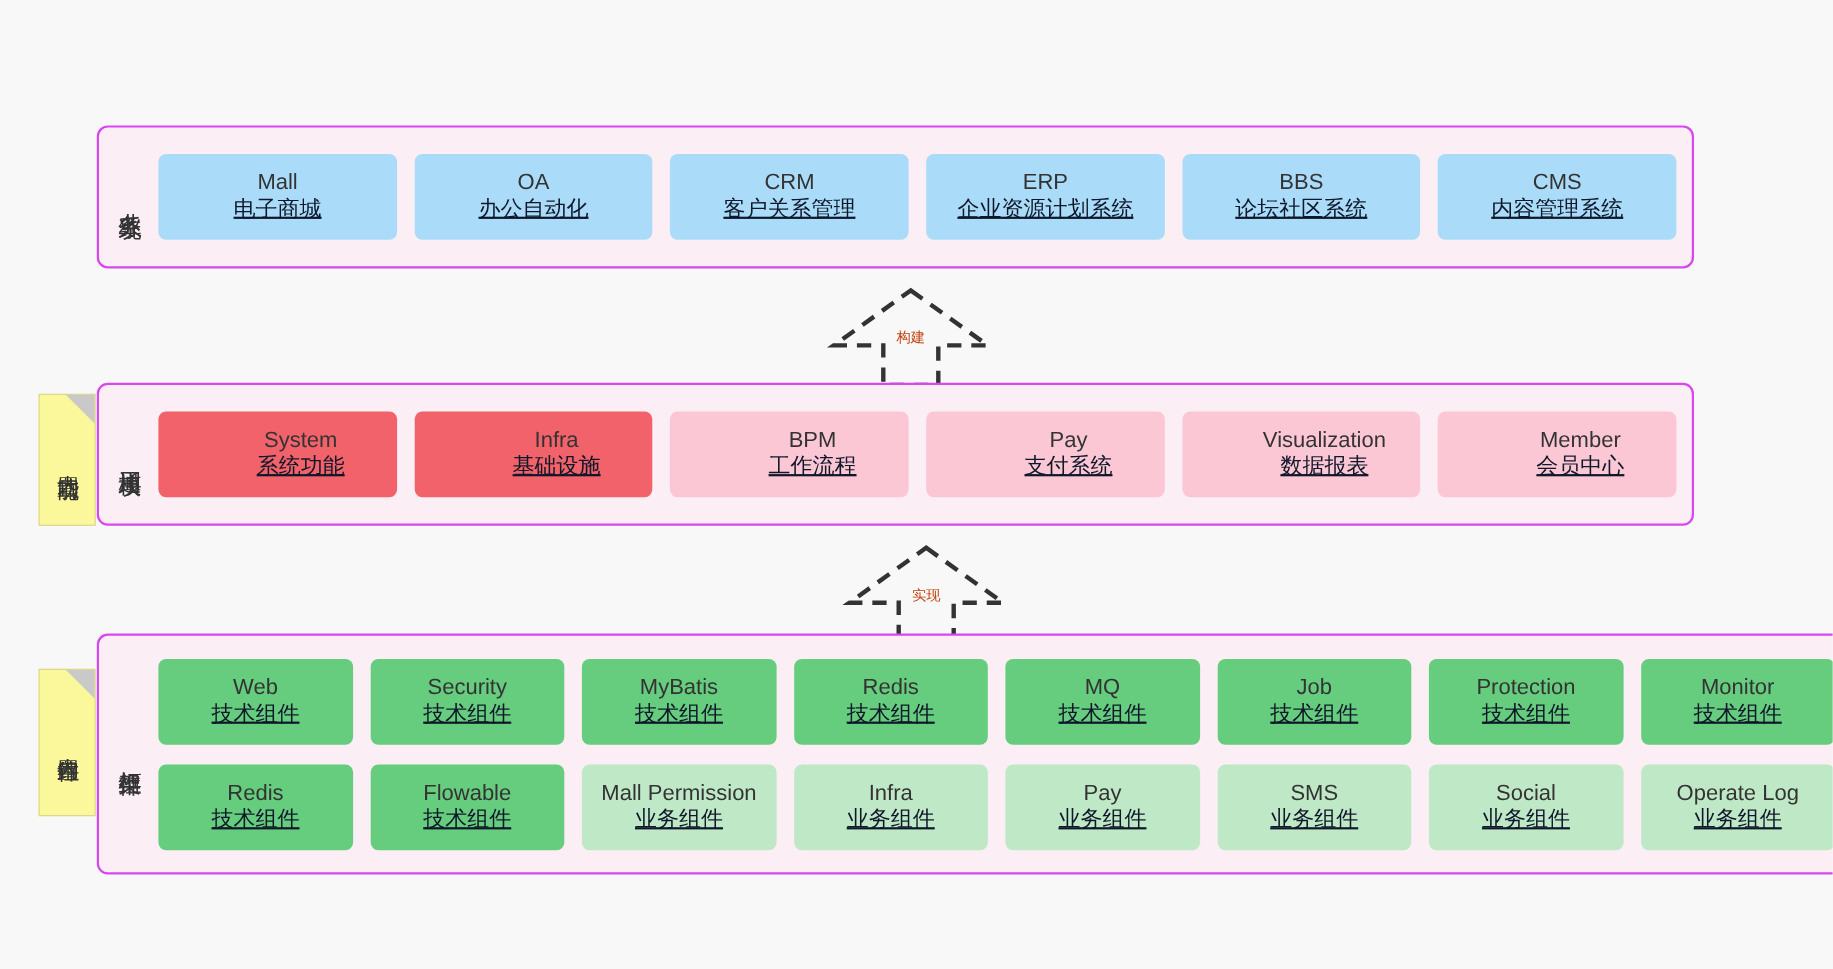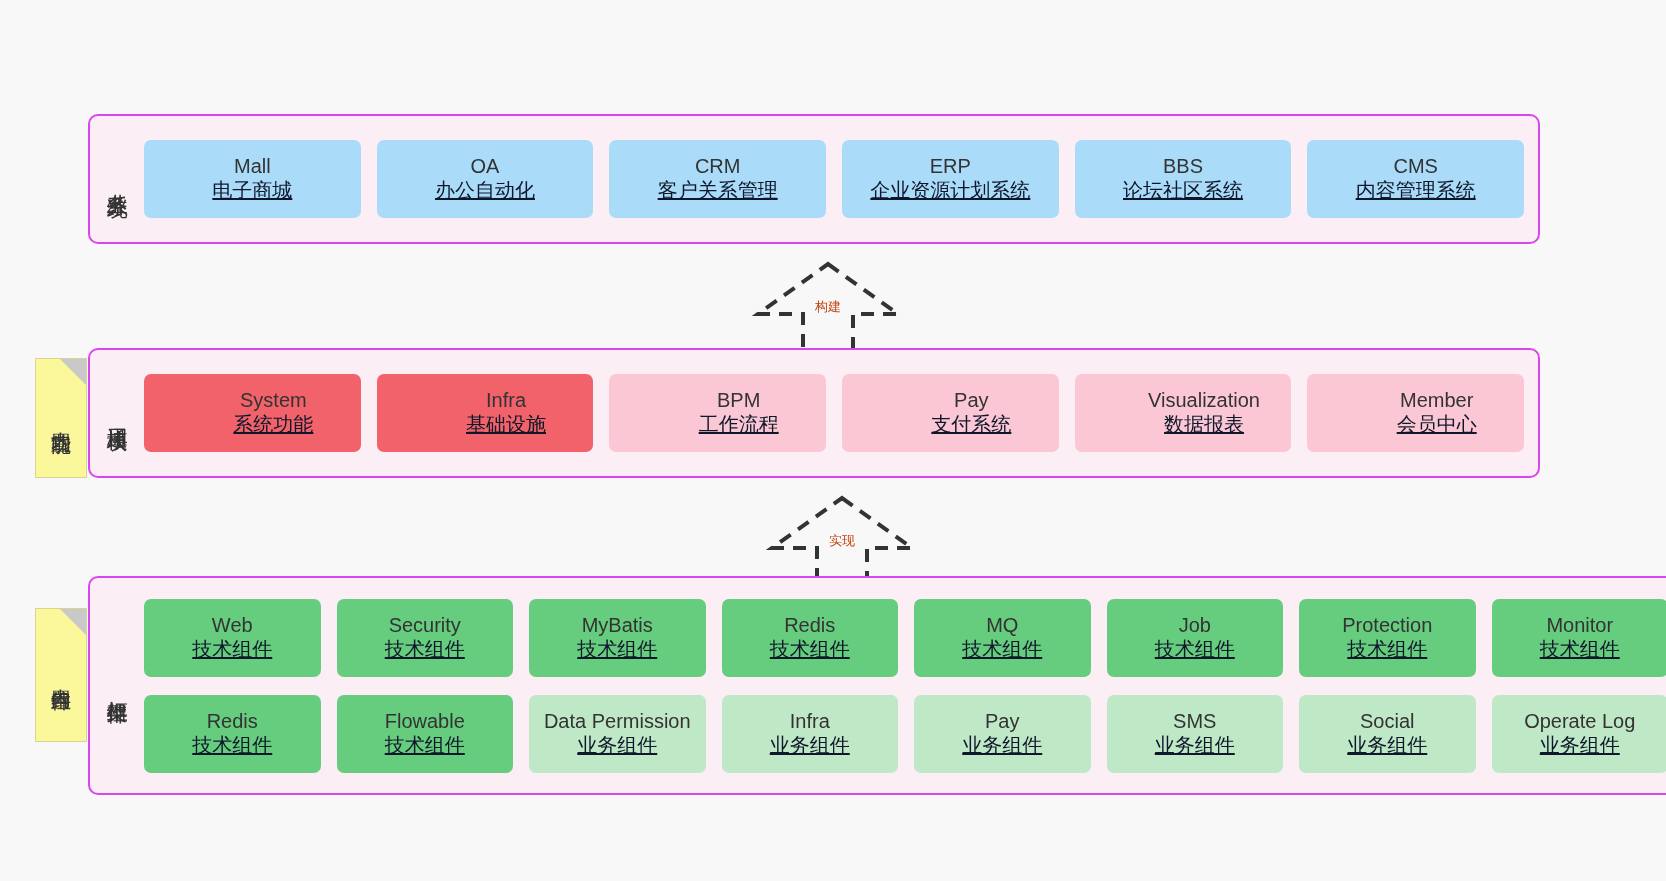--- a/index.html
+++ b/index.html
@@ -268,21 +268,21 @@
       <div class="row">
         <div class="node green">
           <span class="t1">Redis</span>
           <span class="t2">技术组件</span>
         </div>
         <div class="node green">
           <span class="t1">Flowable</span>
           <span class="t2">技术组件</span>
         </div>
         <div class="node lightgreen">
-          <span class="t1">Data Permission</span>
+          <span class="t1">Mall Permission</span>
           <span class="t2">业务组件</span>
         </div>
         <div class="node lightgreen">
           <span class="t1">Infra</span>
           <span class="t2">业务组件</span>
         </div>
         <div class="node lightgreen">
           <span class="t1">Pay</span>
           <span class="t2">业务组件</span>
         </div>

